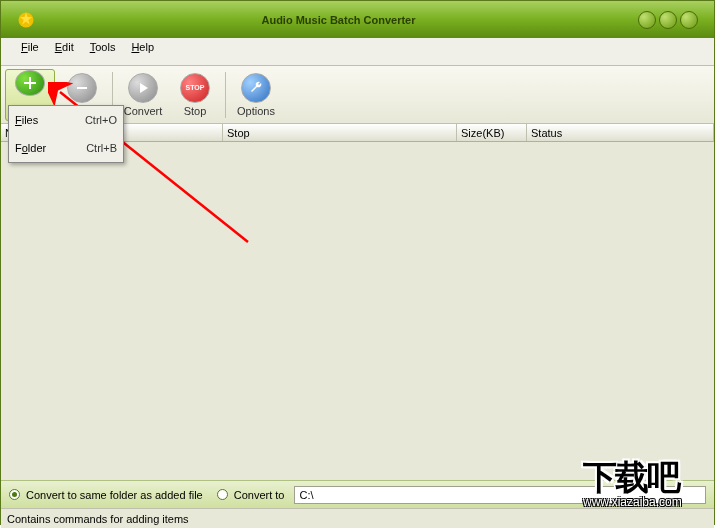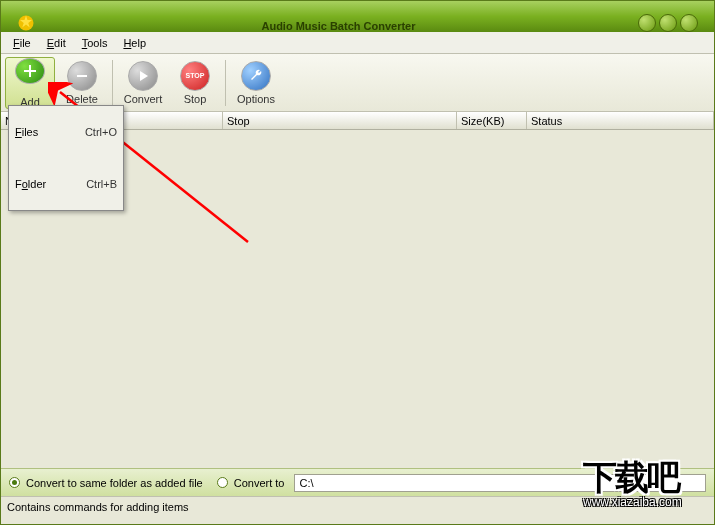--- a/index.html
+++ b/index.html
@@ -1,43 +1,43 @@
 <!DOCTYPE html>
 <html><head>
 <meta charset="utf-8">
 <style>
 * { margin: 0; padding: 0; box-sizing: border-box; font-family: Tahoma, sans-serif; font-size: 11px; }
 body { background: #fff; width: 719px; height: 528px; position: relative; overflow: hidden; }
 
 .window { width: 715px; height: 525px; border: 1px solid #5a7a1a; background: #e8e8d8; position: relative; }
 
-.titlebar { height: 31px; background: linear-gradient(to bottom, #a8d060 0%, #7ab020 50%, #5a8a10 100%); display: flex; align-items: flex-end; padding: 0 16px; position: relative; }
+.titlebar { height: 37px; background: linear-gradient(to bottom, #a8d060 0%, #7ab020 50%, #5a8a10 100%); display: flex; align-items: center; padding: 0 16px; position: relative; }
 .titlebar-icon { width: 18px; height: 18px; margin-right: 4px; }
 .title-text { flex: 1; text-align: center; color: #2a4000; font-weight: bold; font-size: 11px; }
 .window-controls { display: flex; gap: 3px; }
 .win-btn { width: 18px; height: 18px; border-radius: 50%; background: radial-gradient(circle at 30% 30%, #c0e070, #6a9a10); border: 1px solid #4a6a08; cursor: pointer; }
 
-.menubar { height: 22px; background: #f0f0e8; border-bottom: 1px solid #c0c0b0; display: flex; align-items: center; padding: 0 4px; }
+.menubar { height: 28px; background: #f0f0e8; border-bottom: 1px solid #c0c0b0; display: flex; align-items: flex-start; padding: 0 12px; }
 .menu-item { padding: 3px 8px; cursor: pointer; }
 .menu-item u { text-decoration: underline; }
 
 .toolbar { height: 58px; background: linear-gradient(to bottom, #f8f8f0, #e8e8d8); border-bottom: 1px solid #c0c0b0; display: flex; align-items: center; padding: 2px 4px; gap: 2px; }
 .tool-btn { width: 50px; height: 52px; display: flex; flex-direction: column; align-items: center; justify-content: center; border: 1px solid transparent; border-radius: 3px; cursor: pointer; gap: 2px; }
 .tool-btn.active { background: linear-gradient(to bottom, #f0f8d0, #d0e090); border: 1px solid #90b040; gap: 12px; }
 .tool-icon { width: 30px; height: 30px; border-radius: 50%; display: flex; align-items: center; justify-content: center; border: 1px solid #aaa; }
 .tool-label { font-size: 11px; color: #333; }
 .sep { width: 1px; height: 46px; background: #c0c0b0; margin: 0 3px; }
 
 .list-header { height: 18px; background: linear-gradient(to bottom, #fff, #e0e0d0); border-bottom: 1px solid #b0b0a0; display: flex; }
 .col { border-right: 1px solid #c0c0b0; padding: 2px 4px; font-size: 11px; display: flex; align-items: center; }
 
 .list-body { height: 338px; background: #e8e8d8; position: relative; }
 
 .dropdown { position: absolute; top: 105px; left: 8px; width: 116px; background: #f0f0e8; border: 1px solid #888; box-shadow: 2px 2px 4px rgba(0,0,0,0.3); z-index: 10; }
-.dd-item { display: flex; padding: 20px 6px; cursor: pointer; }
+.dd-item { display: flex; padding: 8px 6px; cursor: pointer; }
 .dd-label { flex: 1; }
 .dd-short { color: #333; }
 
 .bottom-panel { height: 28px; background: linear-gradient(to bottom, #e8f0d0, #d0e0a0); border-top: 1px solid #b0c080; display: flex; align-items: center; padding: 0 8px; gap: 6px; }
 .radio { width: 11px; height: 11px; border-radius: 50%; border: 1px solid #5a7a1a; background: #fff; display: inline-flex; align-items: center; justify-content: center; }
 .radio.checked::after { content: ''; width: 5px; height: 5px; border-radius: 50%; background: #4a7a10; }
 .path-input { flex: 1; height: 18px; background: #fff; border: 1px solid #a0a090; padding: 0 4px; margin-left: 4px; }
 
 .statusbar { height: 20px; background: #e8e8d8; border-top: 1px solid #c0c0b0; padding: 2px 6px; display: flex; align-items: center; }
 

